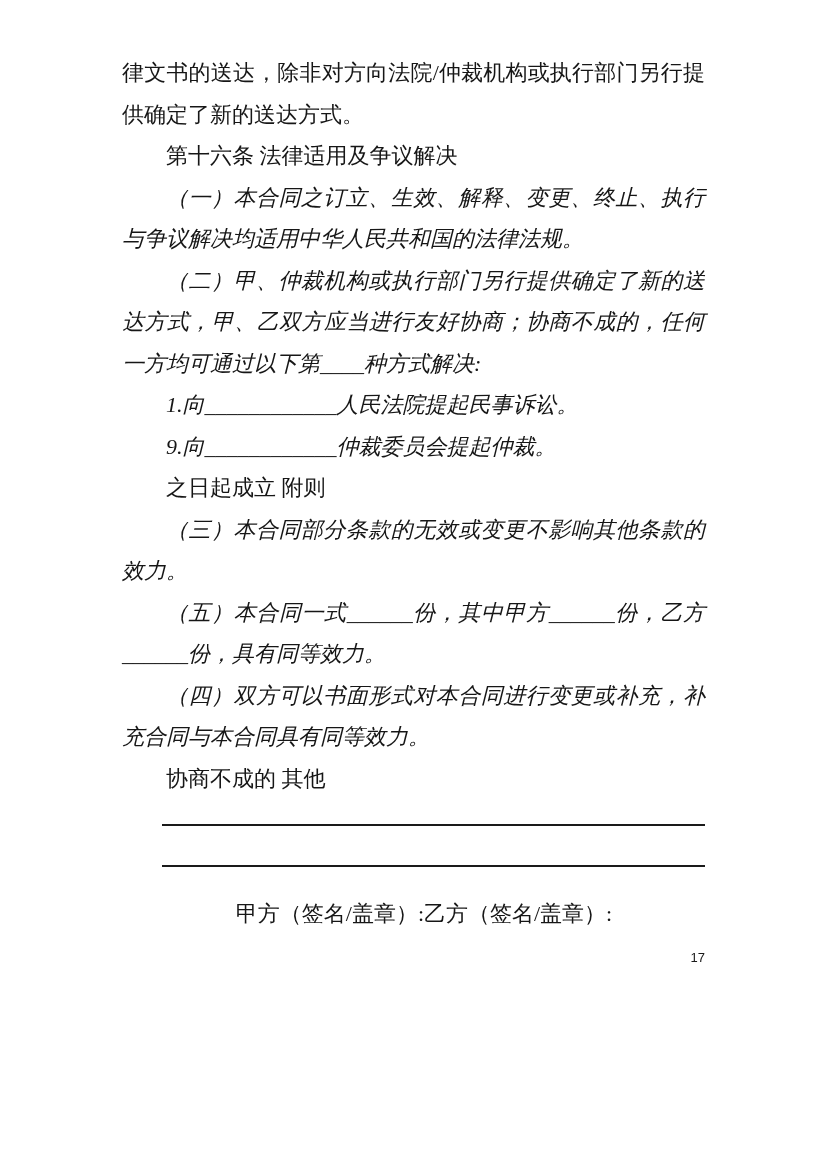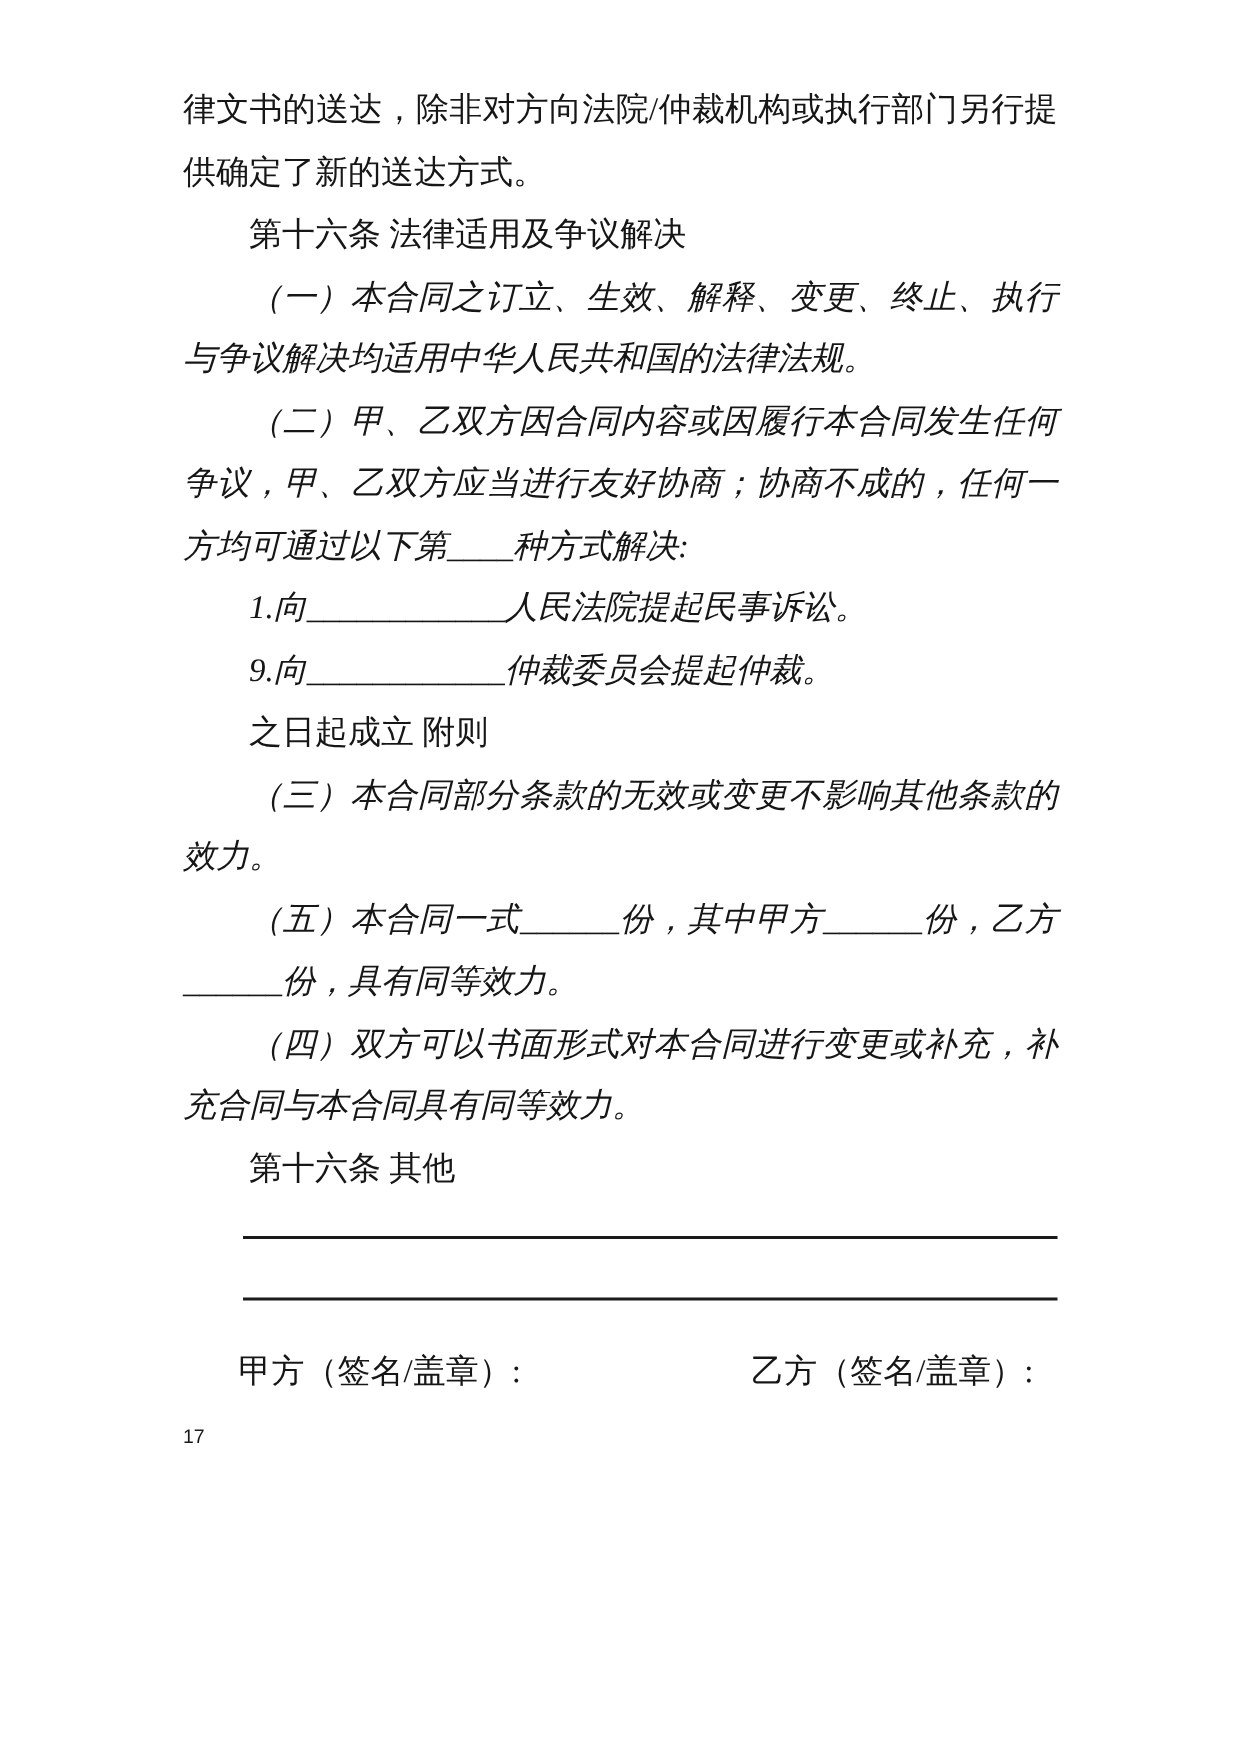--- a/index.html
+++ b/index.html
@@ -46,65 +46,65 @@
   }
   .fill-line.first {
     margin-top: 25px;
     height: 0;
   }
   .fill-line.second {
     height: 39px;
   }
   .sig-row {
     display: flex;
-    justify-content: space-between;
+    justify-content: center;
     margin-top: 26px;
     padding-left: 37px;
     padding-right: 16px;
     font-size: 22px;
     line-height: 41.5px;
     font-family: Liberation Serif, serif;
   }
   .page-number {
     margin-top: 15px;
-    text-align: left;
+    text-align: right;
     font-family: "Liberation Sans", "DejaVu Sans", sans-serif;
     font-size: 13px;
     line-height: 16px;
     color: #1a1a1a;
   }
 </style>
 </head>
 <body>
 
 <div class="page">
 
   <p class="body-text">律文书的送达，除非对方向法院/仲裁机构或执行部门另行提供确定了新的送达方式。</p>
 
   <h3 class="article-heading">第十六条 法律适用及争议解决</h3>
 
   <p class="body-text indent">（一）本合同之订立、生效、解释、变更、终止、执行与争议解决均适用中华人民共和国的法律法规。</p>
 
-  <p class="body-text indent">（二）甲、乙双方因合同内容或因履行本合同发生任何争议，甲、乙双方应当进行友好协商；协商不成的，任何一方均可通过以下第____种方式解决:</p>
+  <p class="body-text indent">（二）甲、仲裁机构或执行部门另行提供确定了新的送达方式，甲、乙双方应当进行友好协商；协商不成的，任何一方均可通过以下第____种方式解决:</p>
 
   <p class="body-text indent">1.向____________人民法院提起民事诉讼。</p>
 
   <p class="body-text indent">9.向____________仲裁委员会提起仲裁。</p>
 
   <h3 class="article-heading">之日起成立 附则</h3>
 
 
 
   <p class="body-text indent">（三）本合同部分条款的无效或变更不影响其他条款的效力。</p>
 
   <p class="body-text indent">（五）本合同一式______份，其中甲方______份，乙方______份，具有同等效力。</p>
 
   <p class="body-text indent">（四）双方可以书面形式对本合同进行变更或补充，补充合同与本合同具有同等效力。</p>
 
-  <h3 class="article-heading">第十六条 其他</h3>
+  <h3 class="article-heading">协商不成的 其他</h3>
 
   <div class="fill-line first"></div>
   <div class="fill-line second"></div>
 
   <div class="sig-row">
     <span>甲方（签名/盖章）:</span>
     <span>乙方（签名/盖章）:</span>
   </div>
 
   <div class="page-number">17</div>

